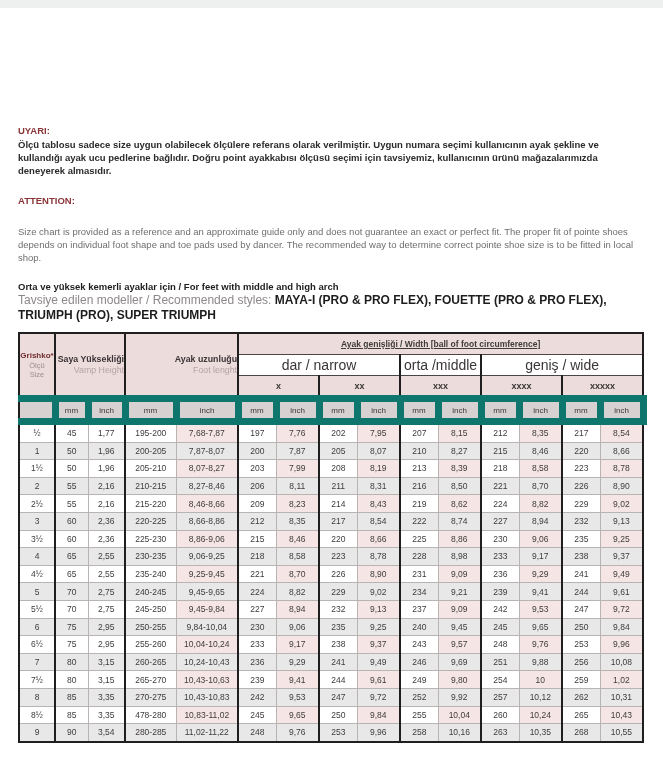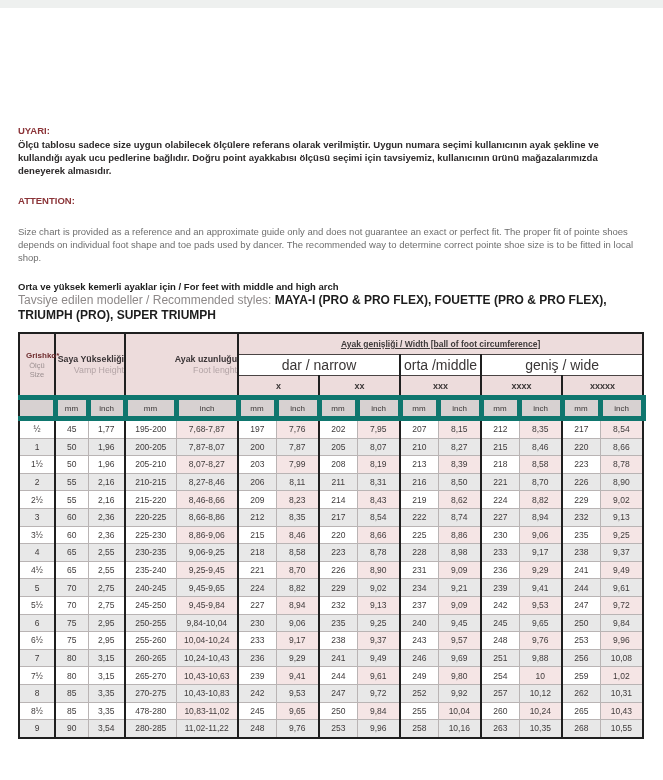--- a/index.html
+++ b/index.html
@@ -31,23 +31,23 @@
   }
   table.size-table th, table.size-table td{
     padding:0;text-align:center;vertical-align:middle;
     font-size:8.5px;color:#3f3b3b;
   }
   
   thead th{border:1px solid #4a4444;background:#eddcdc;font-weight:bold;}
   thead .h1 th{height:20px;}
   thead .h2 th{height:20px;background:#ffffff;font-weight:normal;color:#3a3636;font-size:14px;}
   thead .h3 th{height:19px;background:#eddcdc;color:#3a3636;font-size:9px;}
-  thead .h4 td{height:16px;background:#d7d1d1;border:5px solid #0f766e;color:#3a3636;font-size:8px;}
+  thead .h4 td{height:16px;background:#d7d1d1;border:7px solid #0f766e;color:#3a3636;font-size:8px;}
   thead .size-th{background:#eddcdc;vertical-align:middle;}
-  .brand{color:#6e2c2e;font-weight:bold;font-size:8px;line-height:10px;padding-left:6px;}
+  .brand{color:#6e2c2e;font-weight:bold;font-size:8px;line-height:10px;}
   .size-sub{color:#9b8f90;font-weight:normal;font-size:7.5px;line-height:9px;}
   .tr-label{color:#3a3436;font-weight:bold;font-size:8.8px;line-height:11px;text-align:right;}
   .en-label{color:#b3a4a6;font-weight:normal;font-size:8.8px;line-height:11px;text-align:right;}
   .width-th{color:#3a3436;font-size:9px;text-decoration:underline;}
   
   tbody td{border:1px solid #b9b4b4;height:16.6px;background:#ffffff;}
   tbody tr.row-even td{background:#e8e8e8;}
   tbody tr.row-odd td.inch{background:#f5e5e5;}
   
   .gs{border-left:2px solid #1f1f1f !important;}

